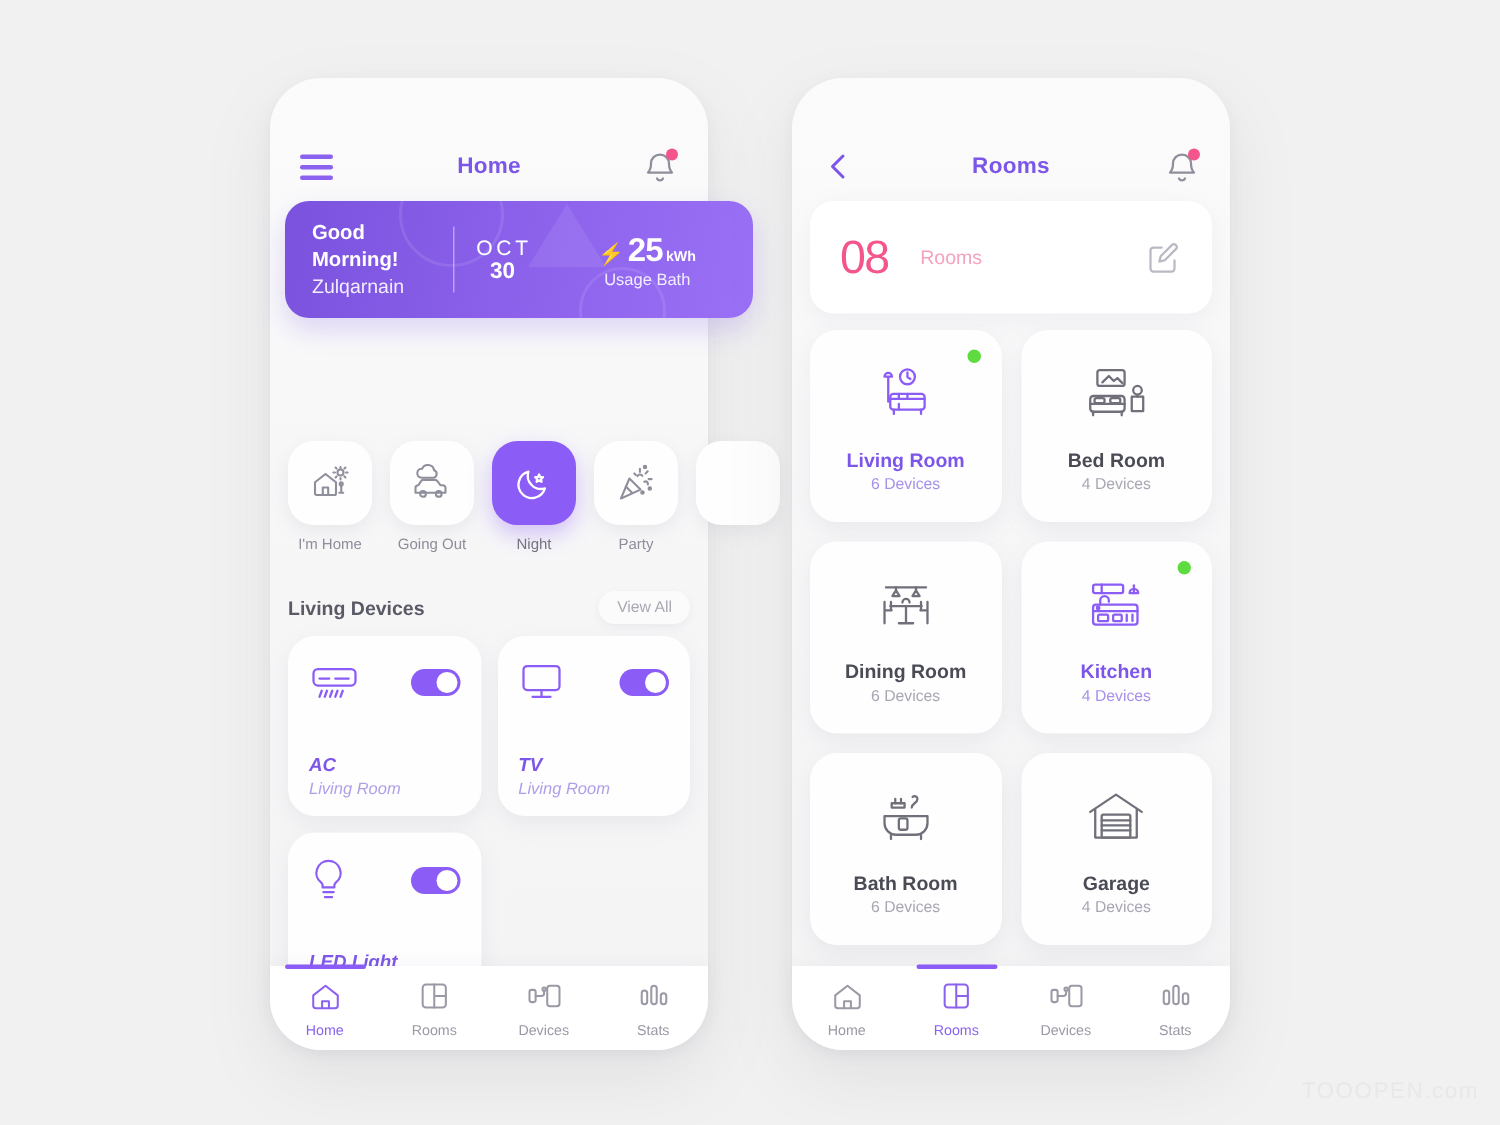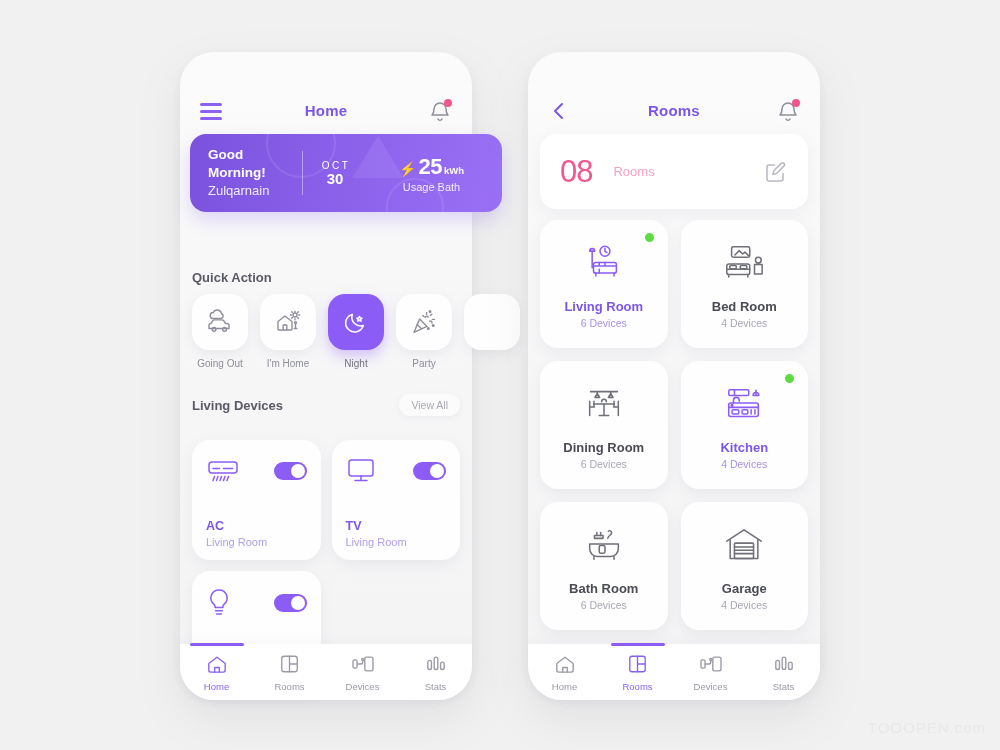--- a/index.html
+++ b/index.html
@@ -68,21 +68,21 @@
     border-left: 26px solid transparent !important;
     border-right: 26px solid transparent !important;
     border-bottom: 42px solid rgba(255,255,255,.08) !important;
     left: 162px; top: 2px;
   }
   .greet { padding-left: 18px; width: 112px; position: relative; z-index: 2; }
   .greet-hello { font-size: 13.5px; font-weight: bold; color: #fff; line-height: 1.35; }
   .greet-name  { font-size: 13px; color: #f2ecff; line-height: 1.35; }
   .bdivider { width: 1px; height: 44px; background: rgba(255,255,255,.42); position: relative; z-index:2; }
   .bdate { width: 64px; text-align: center; color: #fff; position: relative; z-index: 2; }
-  .bdate-m { font-size: 10px; letter-spacing: 2.5px; padding-left: 2px; }
+  .bdate-m { font-size: 14px; letter-spacing: 2.5px; padding-left: 2px; }
   .bdate-d { font-size: 15px; font-weight: 700; line-height: 1.05; }
   .busage { flex: 1; text-align: center; color: #fff; position: relative; z-index: 2; padding-right: 6px; }
   .busage-top { display: flex; align-items: baseline; justify-content: center; gap: 2px; }
   .bolt { font-size: 14px; line-height: 1; }
   .busage-num { font-size: 22px; font-weight: bold; letter-spacing: -.5px; }
   .busage-unit { font-size: 9.5px; font-weight: bold; }
   .busage-sub { font-size: 11px; margin-top: 1px; color: #f3eeff; }
 
   
   .sect-head {
@@ -109,23 +109,23 @@
     background: #fefefe;
     display: flex; align-items: center; justify-content: center;
     box-shadow: 0 4px 12px rgba(140,140,165,.13);
   }
   .qa-tile.active { background: #8b5cf6; box-shadow: 0 6px 14px rgba(139,92,246,.35); }
   .qa-label { margin-top: 8px; font-size: 10px; color: #8d8e9a; }
   .qa-label.active { color: #73747f; }
 
   
   .dev-grid {
-    position: absolute; left: 12px; top: 388px;
+    position: absolute; left: 12px; top: 372px;
     width: 268px;
-    display: grid; grid-template-columns: 1fr 1fr; gap: 11px;
+    display: grid; grid-template-columns: 1fr 1fr; gap: 11px; font-style: italic;
   }
   .dev-card {
     height: 120px; border-radius: 18px; background: #fefeff;
     box-shadow: 0 5px 14px rgba(145,145,170,.12);
     padding: 16px 14px 12px 14px;
     display: flex; flex-direction: column; justify-content: space-between;
     cursor: pointer;
   }
   .dev-top { display: flex; align-items: center; justify-content: space-between; }
   .toggle {
@@ -245,50 +245,47 @@
       <div class="busage">
         <div class="busage-top">
           <span class="bolt">⚡</span>
           <span class="busage-num">25</span>
           <span class="busage-unit">kWh</span>
         </div>
         <div class="busage-sub">Usage Bath</div>
       </div>
     </div>
 
-    <div class="sect-head" style="top:218px;">
-      <div class="sect-title">Quick Action</div>
-    </div>
 
     <div class="qa-row">
-
-      <div class="qa-item">
-        <div class="qa-tile">
-          <svg width="30" height="26" viewBox="0 0 30 26" fill="none" stroke="#8e8f9b" stroke-width="1.4" stroke-linecap="round" stroke-linejoin="round">
-            <path d="M8 9.5a3 3 0 0 1 .4-6 4.2 4.2 0 0 1 8 1 2.6 2.6 0 0 1-.4 5z"></path>
-            <path d="M4 19.5h20v-3.2c0-1-.8-1.8-1.8-1.8h-1.6l-2-2.8a2 2 0 0 0-1.6-.8H9.3a2 2 0 0 0-1.7 1l-1.7 2.6H5.8c-1 0-1.8.8-1.8 1.8z"></path>
-            <circle cx="9" cy="20.3" r="1.9"></circle>
-            <circle cx="19.5" cy="20.3" r="1.9"></circle>
-          </svg>
-        </div>
-        <div class="qa-label">Going Out</div>
-      </div>
 
       <div class="qa-item">
         <div class="qa-tile">
           <svg width="28" height="28" viewBox="0 0 28 28" fill="none" stroke="#8e8f9b" stroke-width="1.4" stroke-linecap="round" stroke-linejoin="round">
             <path d="M4 13.5 11 8l7 5.5V21a1 1 0 0 1-1 1H5a1 1 0 0 1-1-1z"></path>
             <path d="M9.2 22v-5h3.6v5"></path>
             <circle cx="21" cy="7" r="2"></circle>
             <path d="M21 3.3v1M21 10.7v1M24.7 7h1M16.3 7h1M23.6 4.4l.7-.7M17.7 10.3l.7-.7M23.6 9.6l.7.7M17.7 3.7l.7.7"></path>
             <path d="M21.5 15.5v5M21.5 20.5h-1.3M21.5 20.5h1.3"></path>
             <circle cx="21.5" cy="14.6" r="1"></circle>
           </svg>
         </div>
         <div class="qa-label">I'm Home</div>
+      </div>
+
+      <div class="qa-item">
+        <div class="qa-tile">
+          <svg width="30" height="26" viewBox="0 0 30 26" fill="none" stroke="#8e8f9b" stroke-width="1.4" stroke-linecap="round" stroke-linejoin="round">
+            <path d="M8 9.5a3 3 0 0 1 .4-6 4.2 4.2 0 0 1 8 1 2.6 2.6 0 0 1-.4 5z"></path>
+            <path d="M4 19.5h20v-3.2c0-1-.8-1.8-1.8-1.8h-1.6l-2-2.8a2 2 0 0 0-1.6-.8H9.3a2 2 0 0 0-1.7 1l-1.7 2.6H5.8c-1 0-1.8.8-1.8 1.8z"></path>
+            <circle cx="9" cy="20.3" r="1.9"></circle>
+            <circle cx="19.5" cy="20.3" r="1.9"></circle>
+          </svg>
+        </div>
+        <div class="qa-label">Going Out</div>
       </div>
 
       <div class="qa-item">
         <div class="qa-tile active">
           <svg width="27" height="27" viewBox="0 0 28 28" fill="none" stroke="#ffffff" stroke-width="1.6" stroke-linecap="round" stroke-linejoin="round">
             <path d="M21 17.2A9.2 9.2 0 0 1 9.6 5.6 9.3 9.3 0 1 0 21 17.2z"></path>
             <path d="m17 7.6.8 1.7 1.9.2-1.4 1.3.4 1.8-1.7-.9-1.7.9.4-1.8-1.4-1.3 1.9-.2z"></path>
           </svg>
         </div>
         <div class="qa-label active">Night</div>

